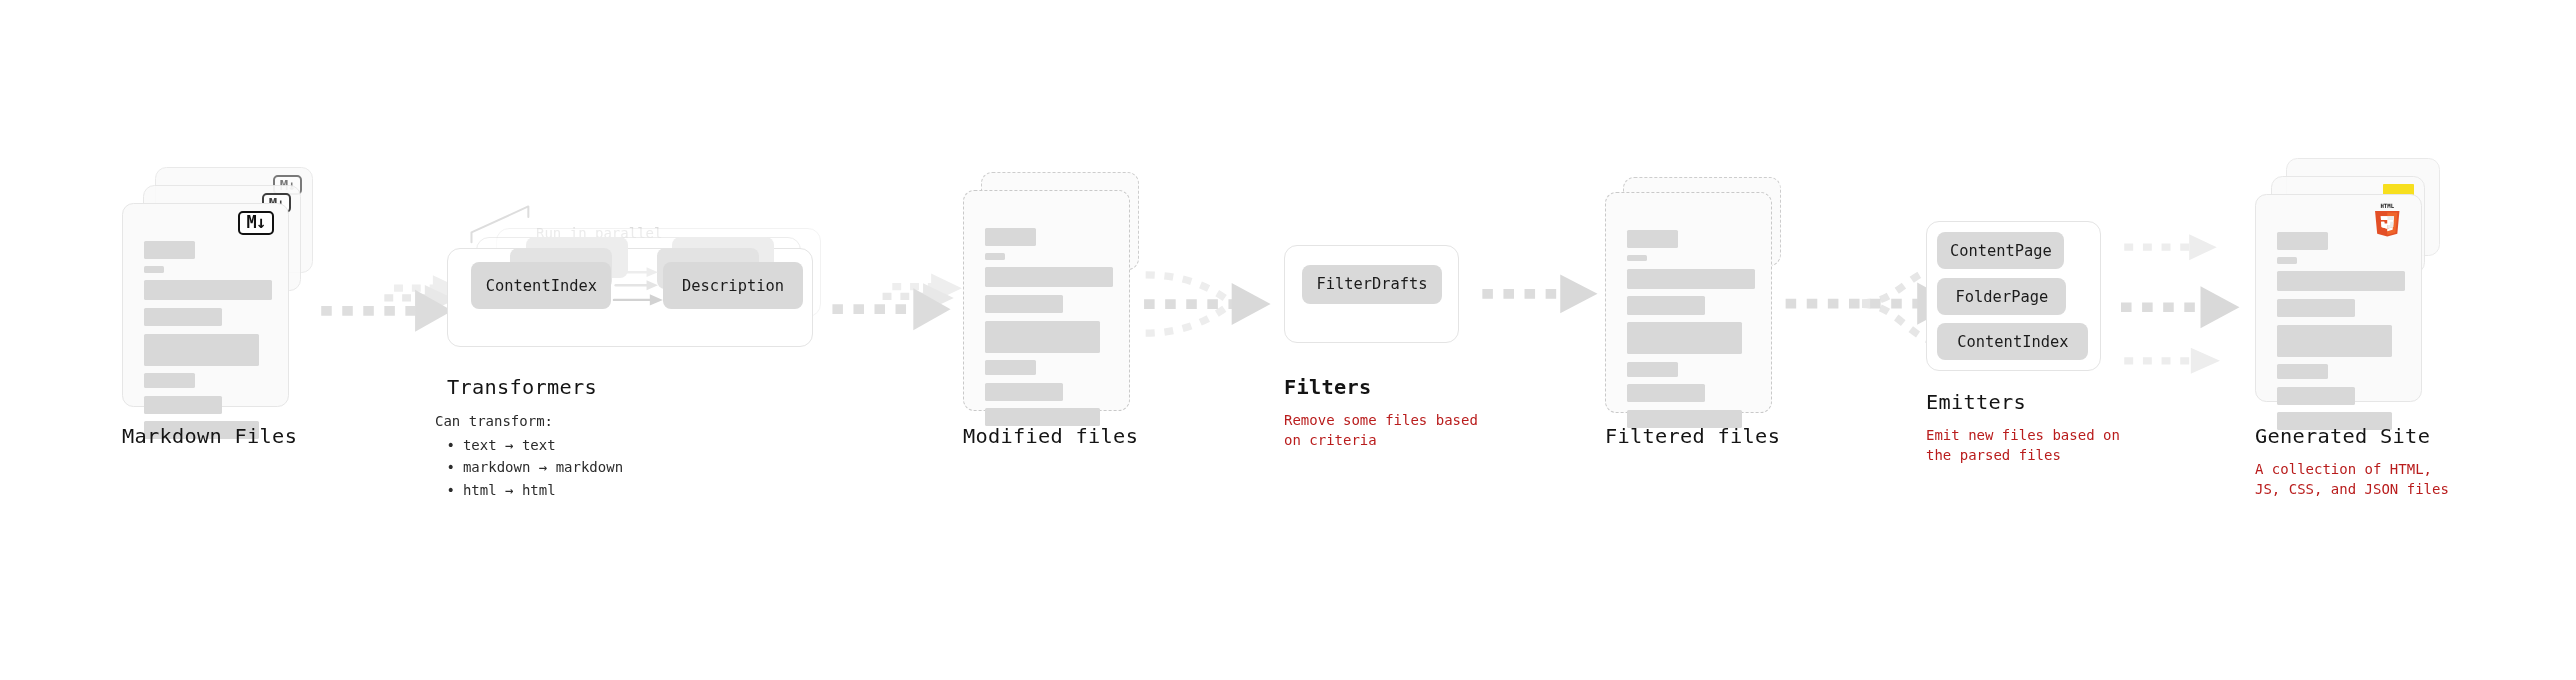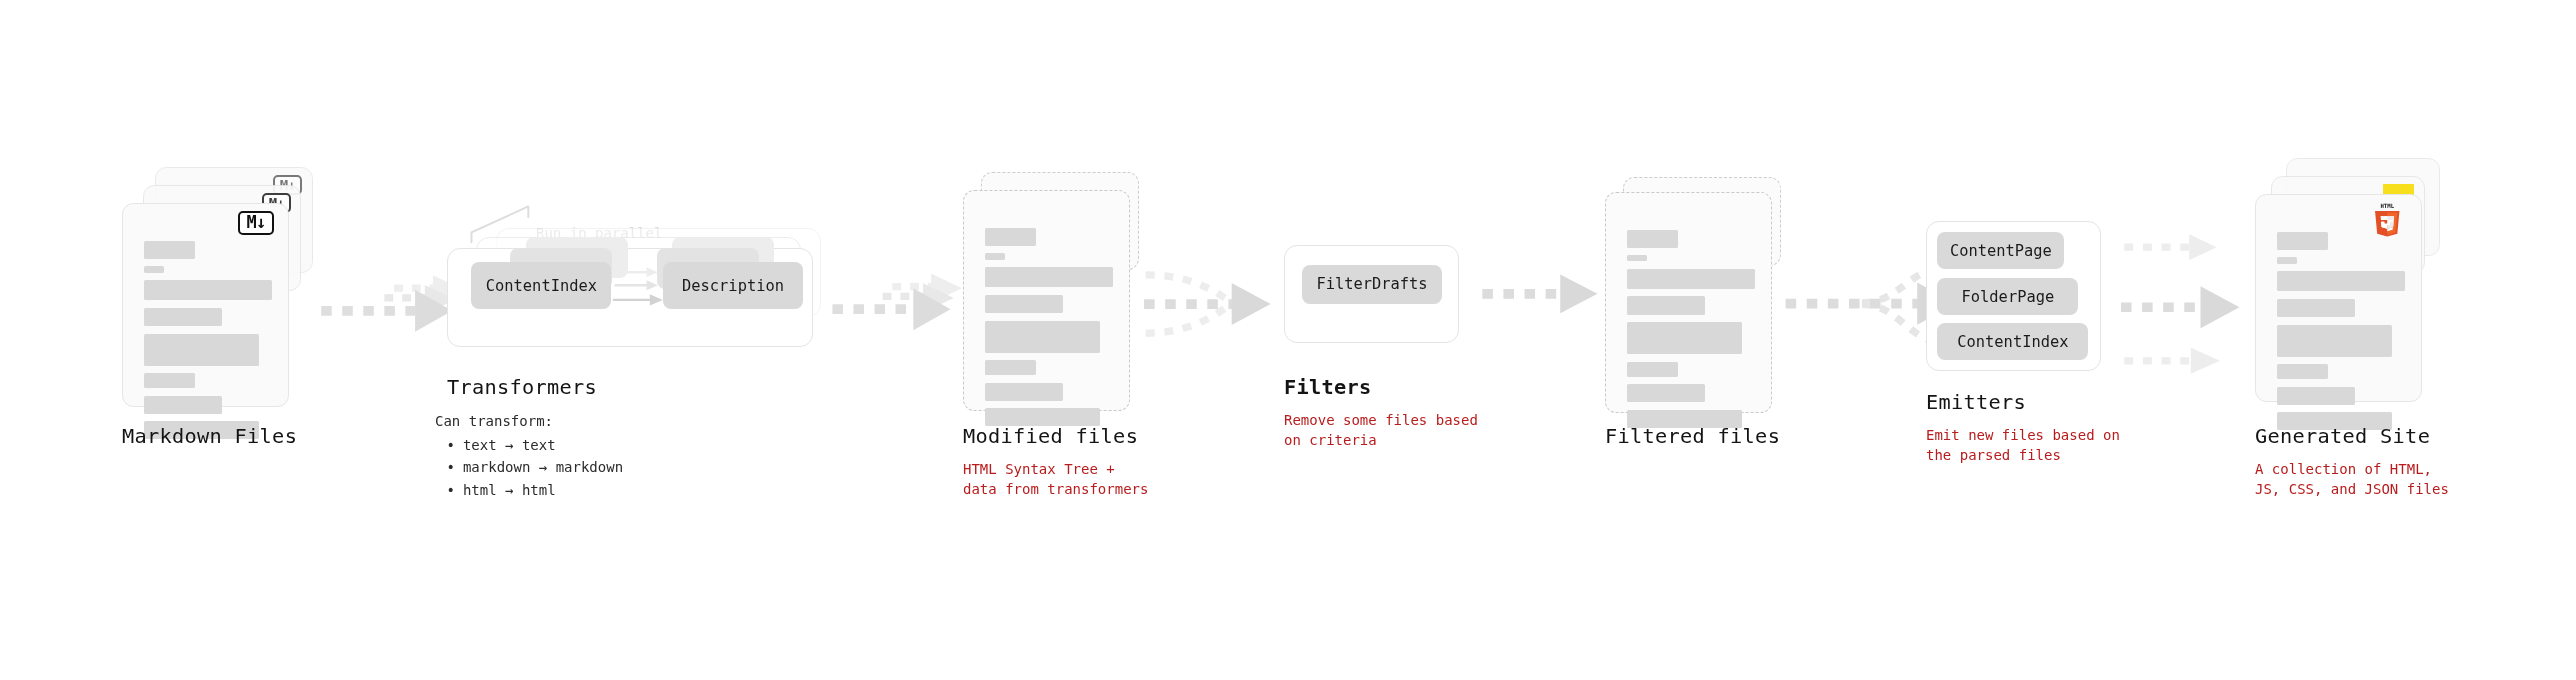--- a/index.html
+++ b/index.html
@@ -265,22 +265,20 @@
         <div class="doc-line" style="width:78px;  height:18.7px;"></div>
         <div class="doc-line" style="width:115px; height:32px;"></div>
         <div class="doc-line" style="width:51px;  height:15.4px;"></div>
         <div class="doc-line" style="width:78px;  height:18px;"></div>
         <div class="doc-line" style="width:115px; height:18px;"></div>
       </div>
     </div>
   </div>
 
   <div class="title" style="left:963px; top:424px;">Modified files</div>
-  <div class="subtitle" style="left:963px; top:459px;">HTML Syntax Tree +
-data from transformers</div>
 
   <div class="node" style="left:1134px; top:244px;">
     <svg width="171" height="146" viewBox="0 0 210 180">
       <g fill="none" stroke="#ededed" stroke-width="9" stroke-dasharray="11 12" stroke-linecap="butt">
         <path d="M14 38 C 60 38, 92 52, 116 70"></path>
         <path d="M14 110 C 60 110, 92 94, 116 76"></path>
       </g>
       <g fill="none" stroke="#dcdcdc" stroke-width="12" stroke-dasharray="13 13">
         <line x1="12" y1="74" x2="128" y2="74"></line>
       </g>
@@ -335,21 +333,21 @@
       <g fill="none" stroke="#dcdcdc" stroke-width="12" stroke-dasharray="13 13">
         <line x1="2" y1="99" x2="172" y2="99"></line>
       </g>
       <polygon points="164,73 212,99 164,125" fill="#d9d9d9"></polygon>
     </svg>
   </div>
 
   <div class="node" style="left:1926px; top:221px; width:175px; height:150px;">
     <div class="group-box" style="left:0; top:0; width:175px; height:150px;"></div>
     <div class="pill" style="left:11.4px; top:11.4px; width:127px; height:37px;">ContentPage</div>
-    <div class="pill" style="left:11.4px; top:57px; width:141px; height:37px;">FolderPage</div>
+    <div class="pill" style="left:11.4px; top:57px; width:129px; height:37px;">FolderPage</div>
     <div class="pill" style="left:11.4px; top:102px; width:151px; height:37px;">ContentIndex</div>
   </div>
 
   <div class="title" style="left:1926px; top:390px;">Emitters</div>
   <div class="subtitle" style="left:1926px; top:425px;">Emit new files based on
 the parsed files</div>
 
   <div class="node" style="left:2121px; top:229px;">
     <svg width="142" height="163" viewBox="0 0 175 200">
       <g stroke="#ededed" stroke-width="9" stroke-dasharray="11 12" fill="none">

